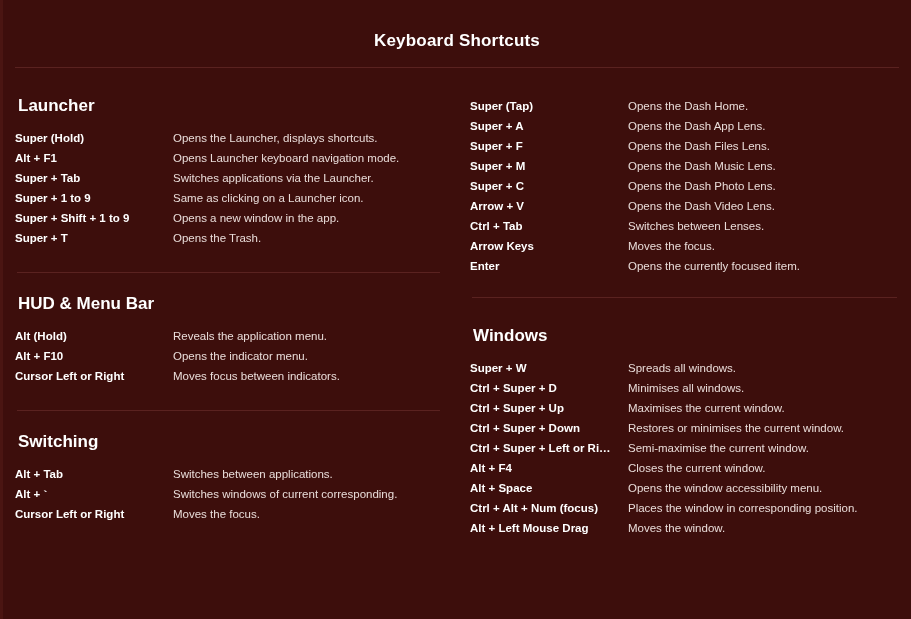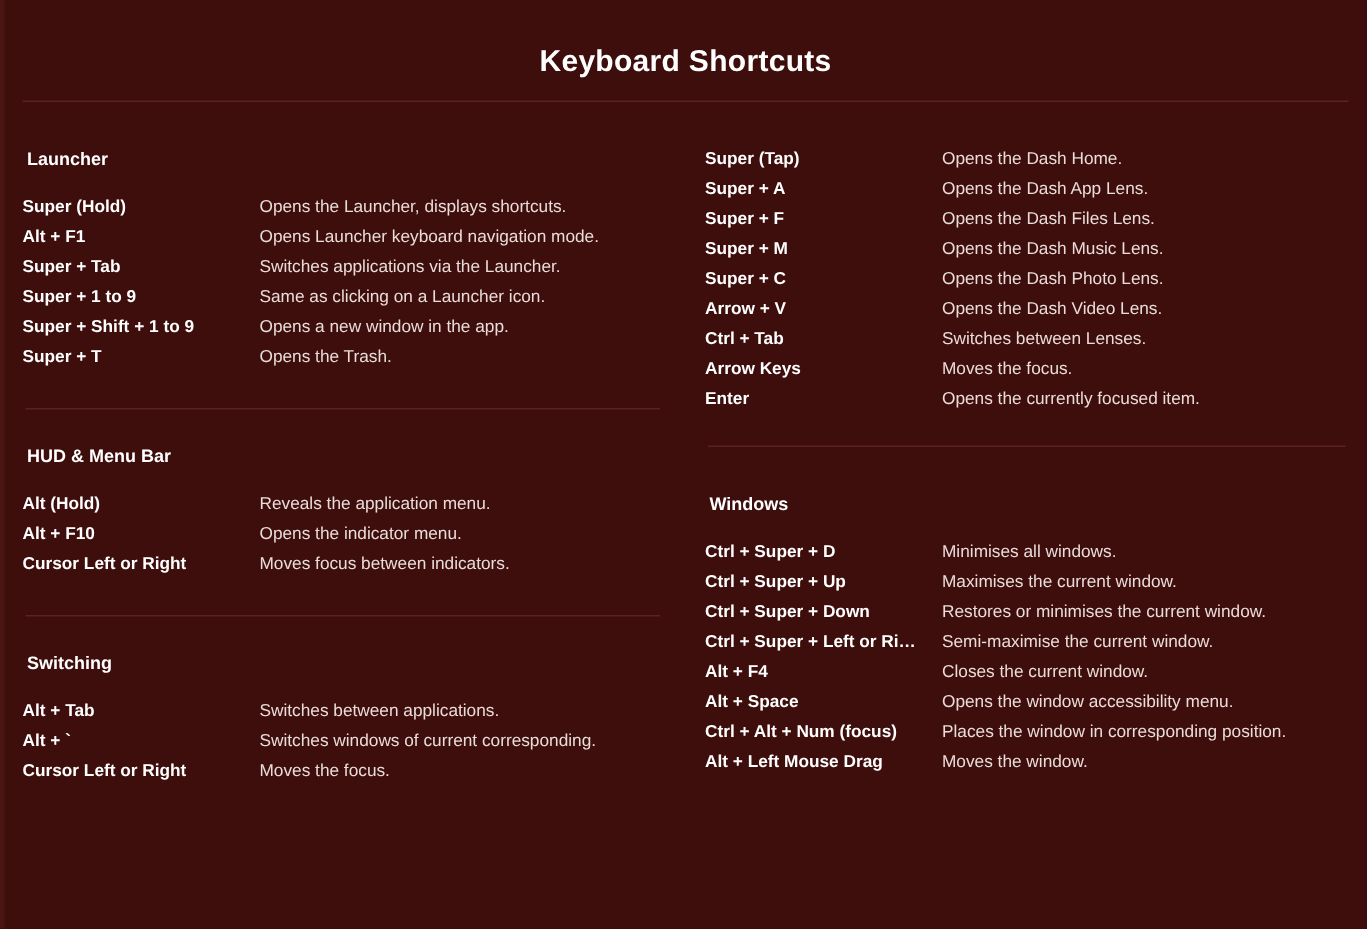--- a/index.html
+++ b/index.html
@@ -17,21 +17,21 @@
   .overlay {
     position: relative;
     width: 911px;
     height: 619px;
     box-sizing: border-box;
     border-left: 3px solid #4a1512;
     background: #3d0e0c;
   }
   .title {
     text-align: center;
-    font-size: 20px;
+    font-size: 17px;
     font-weight: bold;
     color: #ffffff;
     letter-spacing: 0.2px;
     padding-top: 28px;
     padding-bottom: 0;
     margin: 0;
     line-height: 26px;
   }
   .title-rule {
     position: absolute;
@@ -58,21 +58,21 @@
   .col-left { padding-left: 12px; padding-right: 16px; }
   .col-right { padding-left: 12px; padding-right: 14px; }
 
   .section { position: relative; }
   .section-rule {
     height: 1px;
     background: #5a2220;
     margin: 0 2px;
   }
   .section-head {
-    font-size: 12px;
+    font-size: 17px;
     font-weight: bold;
     color: #ffffff;
     margin: 0;
     padding: 0 0 0 3px;
     line-height: 20px;
   }
   table.shortcuts {
     border-collapse: collapse;
     border-spacing: 0;
     width: 100%;
@@ -252,20 +252,24 @@
         </table>
       </div>
 
       <div class="section-rule rule-1"></div>
 
       <div class="section sec-windows">
         <div class="section-head">Windows</div>
         <table class="shortcuts">
           <tbody>
             <tr>
+              <td class="key">Super + W</td>
+              <td class="desc">Spreads all windows.</td>
+            </tr>
+            <tr>
               <td class="key">Ctrl + Super + D</td>
               <td class="desc">Minimises all windows.</td>
             </tr>
             <tr>
               <td class="key">Ctrl + Super + Up</td>
               <td class="desc">Maximises the current window.</td>
             </tr>
             <tr>
               <td class="key">Ctrl + Super + Down</td>
               <td class="desc">Restores or minimises the current window.</td>

